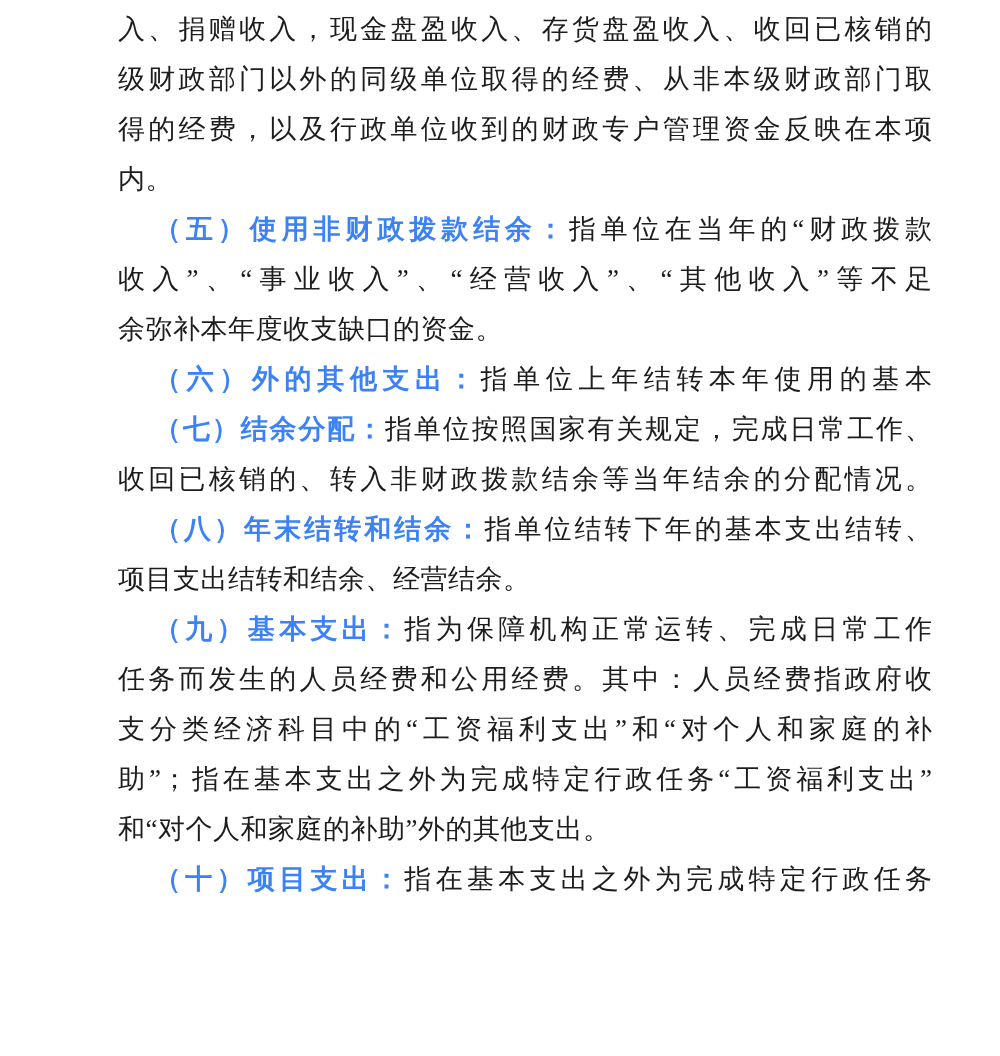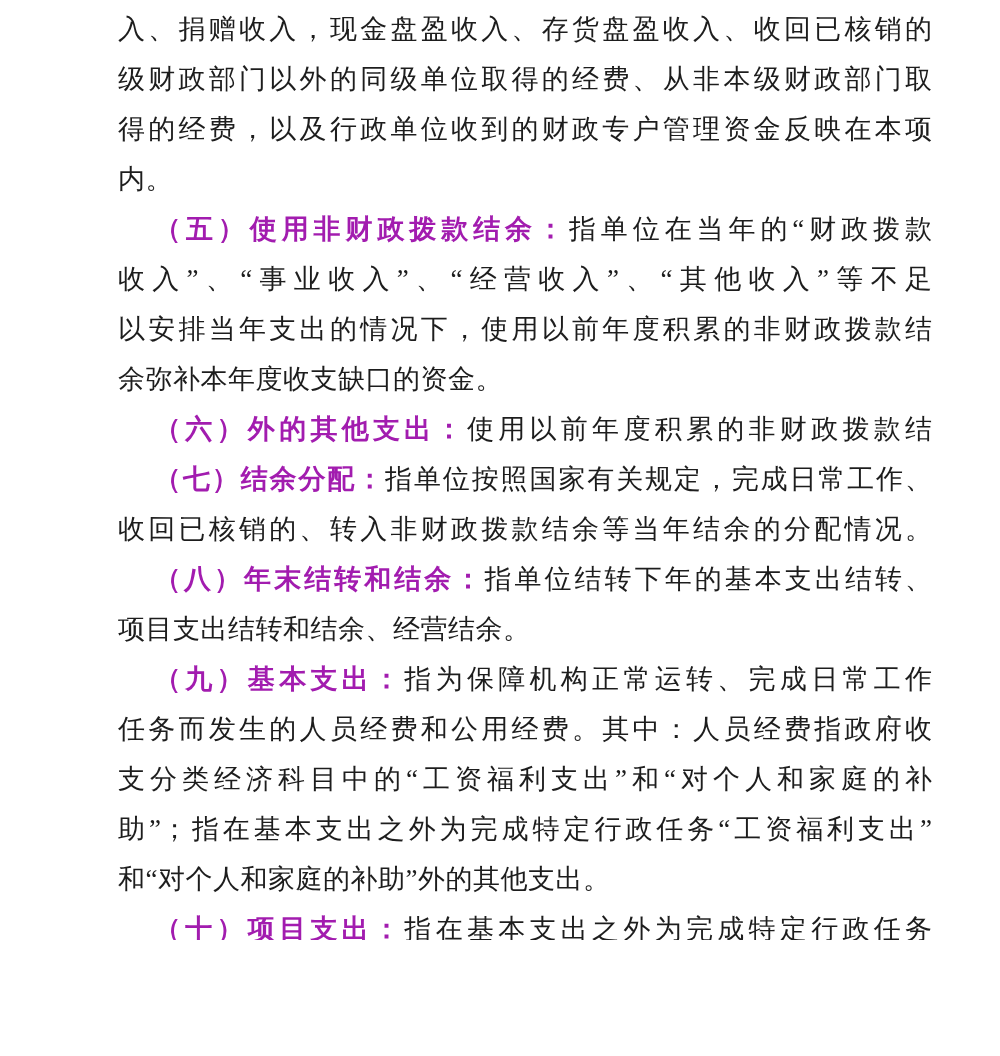--- a/index.html
+++ b/index.html
@@ -30,36 +30,35 @@
     text-align: justify;
     text-align-last: justify;
     overflow: hidden;
     letter-spacing: 0;
   }
   .line.indent {
     text-indent: 36px;
   }
   .line .b {
     font-weight: 700;
-    color: #a21caf;
+    color: #3b82f6;
   }
 </style>
 </head>
 <body>
 
 <div class="page" style="background: rgb(255, 255, 255);">
     <div class="line fill"><span>入、捐赠收入，现金盘盈收入、存货盘盈收入、收回已核销的</span></div>
     <div class="line fill"><span>级财政部门以外的同级单位取得的经费、从非本级财政部门取</span></div>
     <div class="line fill"><span>得的经费，以及行政单位收到的财政专户管理资金反映在本项</span></div>
     <div class="line"><span>内。</span></div>
     <div class="line fill indent"><span class="b">（五）使用非财政拨款结余：</span><span>指单位在当年的“财政拨款</span></div>
     <div class="line fill"><span>收入”、“事业收入”、“经营收入”、“其他收入”等不足</span></div>
-    <div class="line fill"><span>以安排当年支出的情况下，使用以前年度积累的非财政拨款结</span></div>
     <div class="line"><span>余弥补本年度收支缺口的资金。</span></div>
-    <div class="line fill indent"><span class="b">（六）外的其他支出：</span><span>使用以前年度积累的非财政拨款结</span></div>
+    <div class="line fill indent"><span class="b">（六）外的其他支出：</span><span>指单位上年结转本年使用的基本</span></div>
     <div class="line fill indent"><span class="b">（七）结余分配：</span><span>指单位按照国家有关规定，完成日常工作、</span></div>
     <div class="line fill"><span>收回已核销的、转入非财政拨款结余等当年结余的分配情况。</span></div>
     <div class="line fill indent"><span class="b">（八）年末结转和结余：</span><span>指单位结转下年的基本支出结转、</span></div>
     <div class="line"><span>项目支出结转和结余、经营结余。</span></div>
     <div class="line fill indent"><span class="b">（九）基本支出：</span><span>指为保障机构正常运转、完成日常工作</span></div>
     <div class="line fill"><span>任务而发生的人员经费和公用经费。其中：人员经费指政府收</span></div>
     <div class="line fill"><span>支分类经济科目中的“工资福利支出”和“对个人和家庭的补</span></div>
     <div class="line fill"><span>助”；指在基本支出之外为完成特定行政任务“工资福利支出”</span></div>
     <div class="line"><span>和“对个人和家庭的补助”外的其他支出。</span></div>
     <div class="line fill indent"><span class="b">（十）项目支出：</span><span>指在基本支出之外为完成特定行政任务</span></div>

